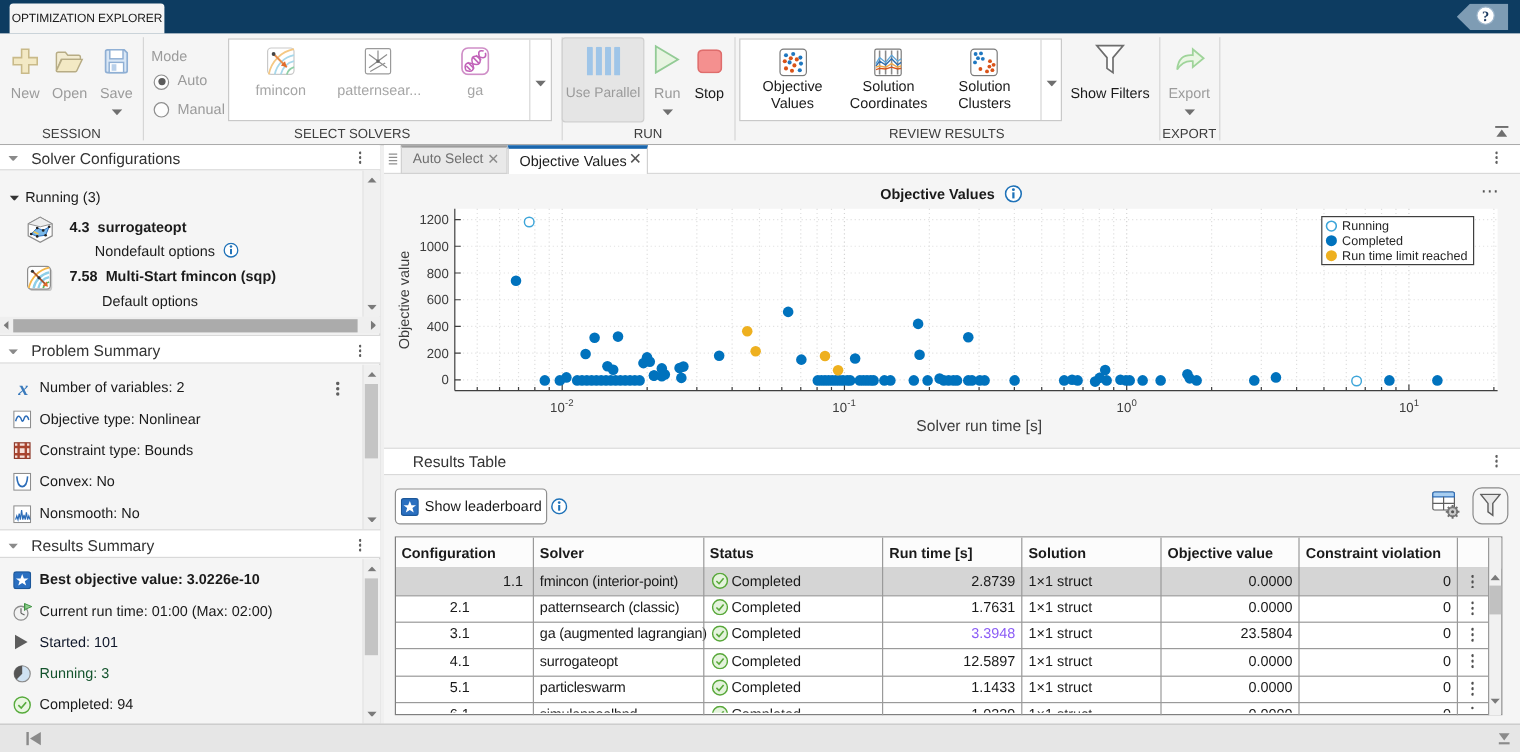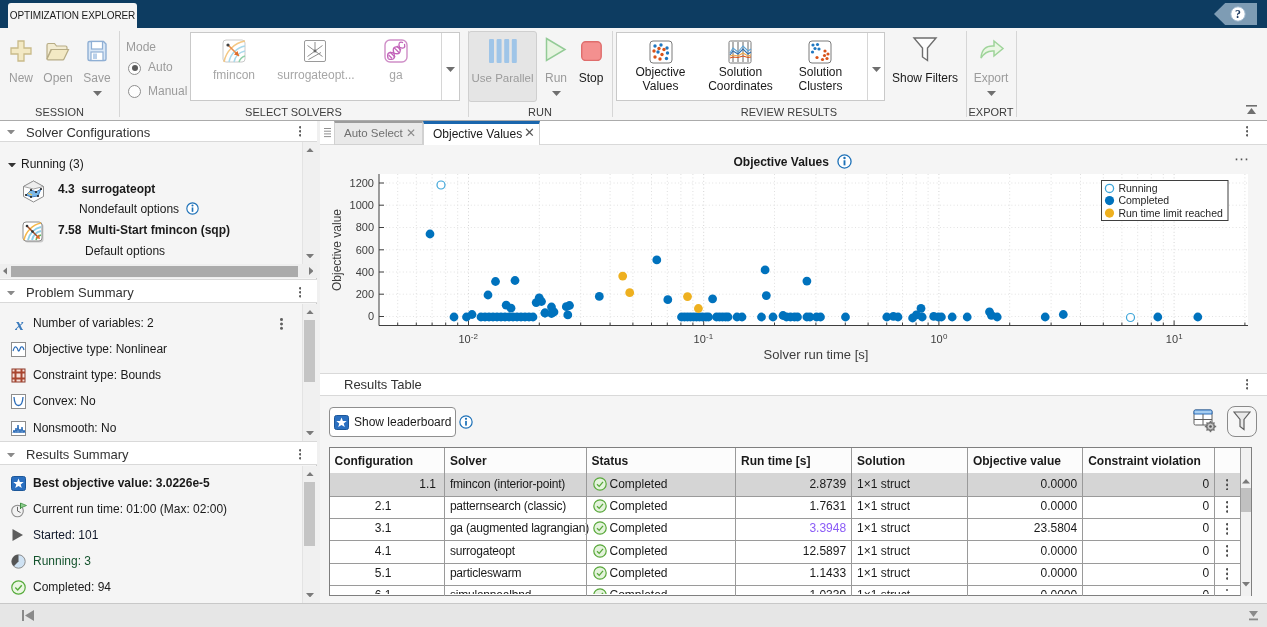--- a/index.html
+++ b/index.html
@@ -80,21 +80,21 @@
       <g transform="rotate(-45 12 12)" stroke="#c263b9" stroke-width="1.3" fill="none">
         <path d="M1 12 c2.5-5 5.5-5 8 0 c2.5 5 5.5 5 8 0 c2-4 4-4.5 6-1"></path>
         <path d="M1 12 c2.5 5 5.5 5 8 0 c2.5-5 5.5-5 8 0 c2 4 4 4.5 6 1"></path>
         <line x1="4" y1="9.5" x2="4" y2="14.5"></line>
         <line x1="7" y1="8.2" x2="7" y2="15.8"></line>
         <line x1="13" y1="8.2" x2="13" y2="15.8"></line>
         <line x1="16" y1="9" x2="16" y2="15"></line>
       </g>
     </svg></div>
 <div class="abs lbl" style="left:194px;top:68px;width:80px;text-align:center;color:#a6a6a6">fmincon</div>
-<div class="abs lbl" style="left:272px;top:68px;width:88px;text-align:center;color:#a6a6a6">surrogateopt...</div>
+<div class="abs lbl" style="left:272px;top:68px;width:88px;text-align:center;color:#a6a6a6">patternsear...</div>
 <div class="abs lbl" style="left:356px;top:68px;width:80px;text-align:center;color:#a6a6a6">ga</div>
 <div class="abs" style="left:441px;top:33px;width:1px;height:67px;background:#d6d6d6"></div>
 <svg style="position:absolute;left:445.5px;top:67.0px" width="9" height="5" viewBox="0 0 9 5">
     <path d="M0 0 h9 L4.5 5 z" fill="#6f6f6f"></path>
   </svg>
 <div class="abs" style="left:468px;top:31px;width:69px;height:71px;background:#e5e5e5;border:1px solid #cfcfcf;border-radius:3px"></div>
 <div class="abs" style="left:489px;top:38.5px"><svg width="28" height="24" viewBox="0 0 28 24" style="">
       <g fill="#9fc5e8">
         <rect x="0" y="0" width="5" height="24" rx="1"></rect>
         <rect x="7.6" y="0" width="5" height="24" rx="1"></rect>
@@ -313,21 +313,21 @@
   </svg>
 <svg style="position:absolute;left:298.7px;top:449.2px" width="2.6" height="10.6" viewBox="0 0 2.6 10.6">
     <circle cx="1.3" cy="1.3" r="1.3" fill="#5f5f5f"></circle>
     <circle cx="1.3" cy="5.3" r="1.3" fill="#5f5f5f"></circle>
     <circle cx="1.3" cy="9.3" r="1.3" fill="#5f5f5f"></circle>
   </svg>
 <div class="abs" style="left:11px;top:476px"><svg width="15" height="15" viewBox="0 0 15 15" style="">
       <rect x="0.5" y="0.5" width="14" height="14" rx="2" fill="#2a6fc0" stroke="#1c5799"></rect>
       <path d="M7.5 2.4 L8.9 6 L12.7 6.1 L9.7 8.4 L10.8 12 L7.5 9.9 L4.2 12 L5.3 8.4 L2.3 6.1 L6.1 6 z" fill="#fff"></path>
     </svg></div>
-<div class="abs" style="left:33px;top:476px;font-size:12px;color:#1a1a1a"><b>Best objective value: 3.0226e-5</b></div>
+<div class="abs" style="left:33px;top:476px;font-size:12px;color:#1a1a1a"><b>Best objective value: 3.0226e-10</b></div>
 <div class="abs" style="left:11px;top:502px"><svg width="16" height="16" viewBox="0 0 16 16" style="">
       <circle cx="6.5" cy="9" r="5.8" fill="#f2f2f2" stroke="#8d8d8d" stroke-width="1.1"></circle>
       <path d="M6.5 9 L6.5 4.8 M6.5 9 L9.5 10.5" stroke="#666" stroke-width="1"></path>
       <path d="M9.5 1 L15.5 3.5 L9.5 6 z" fill="#8fce8f" stroke="#3f9142" stroke-width="0.8"></path>
       <line x1="9.5" y1="1" x2="9.5" y2="7" stroke="#3f9142" stroke-width="1"></line>
     </svg></div>
 <div class="abs" style="left:33px;top:502px;font-size:12px;color:#1a1a1a">Current run time: 01:00 (Max: 02:00)</div>
 <div class="abs" style="left:11px;top:527.5px"><svg width="13" height="14" viewBox="0 0 13 14" style="">
       <path d="M1.5 1 L12 7 L1.5 13 z" fill="#5d5d5d"></path>
     </svg></div>

